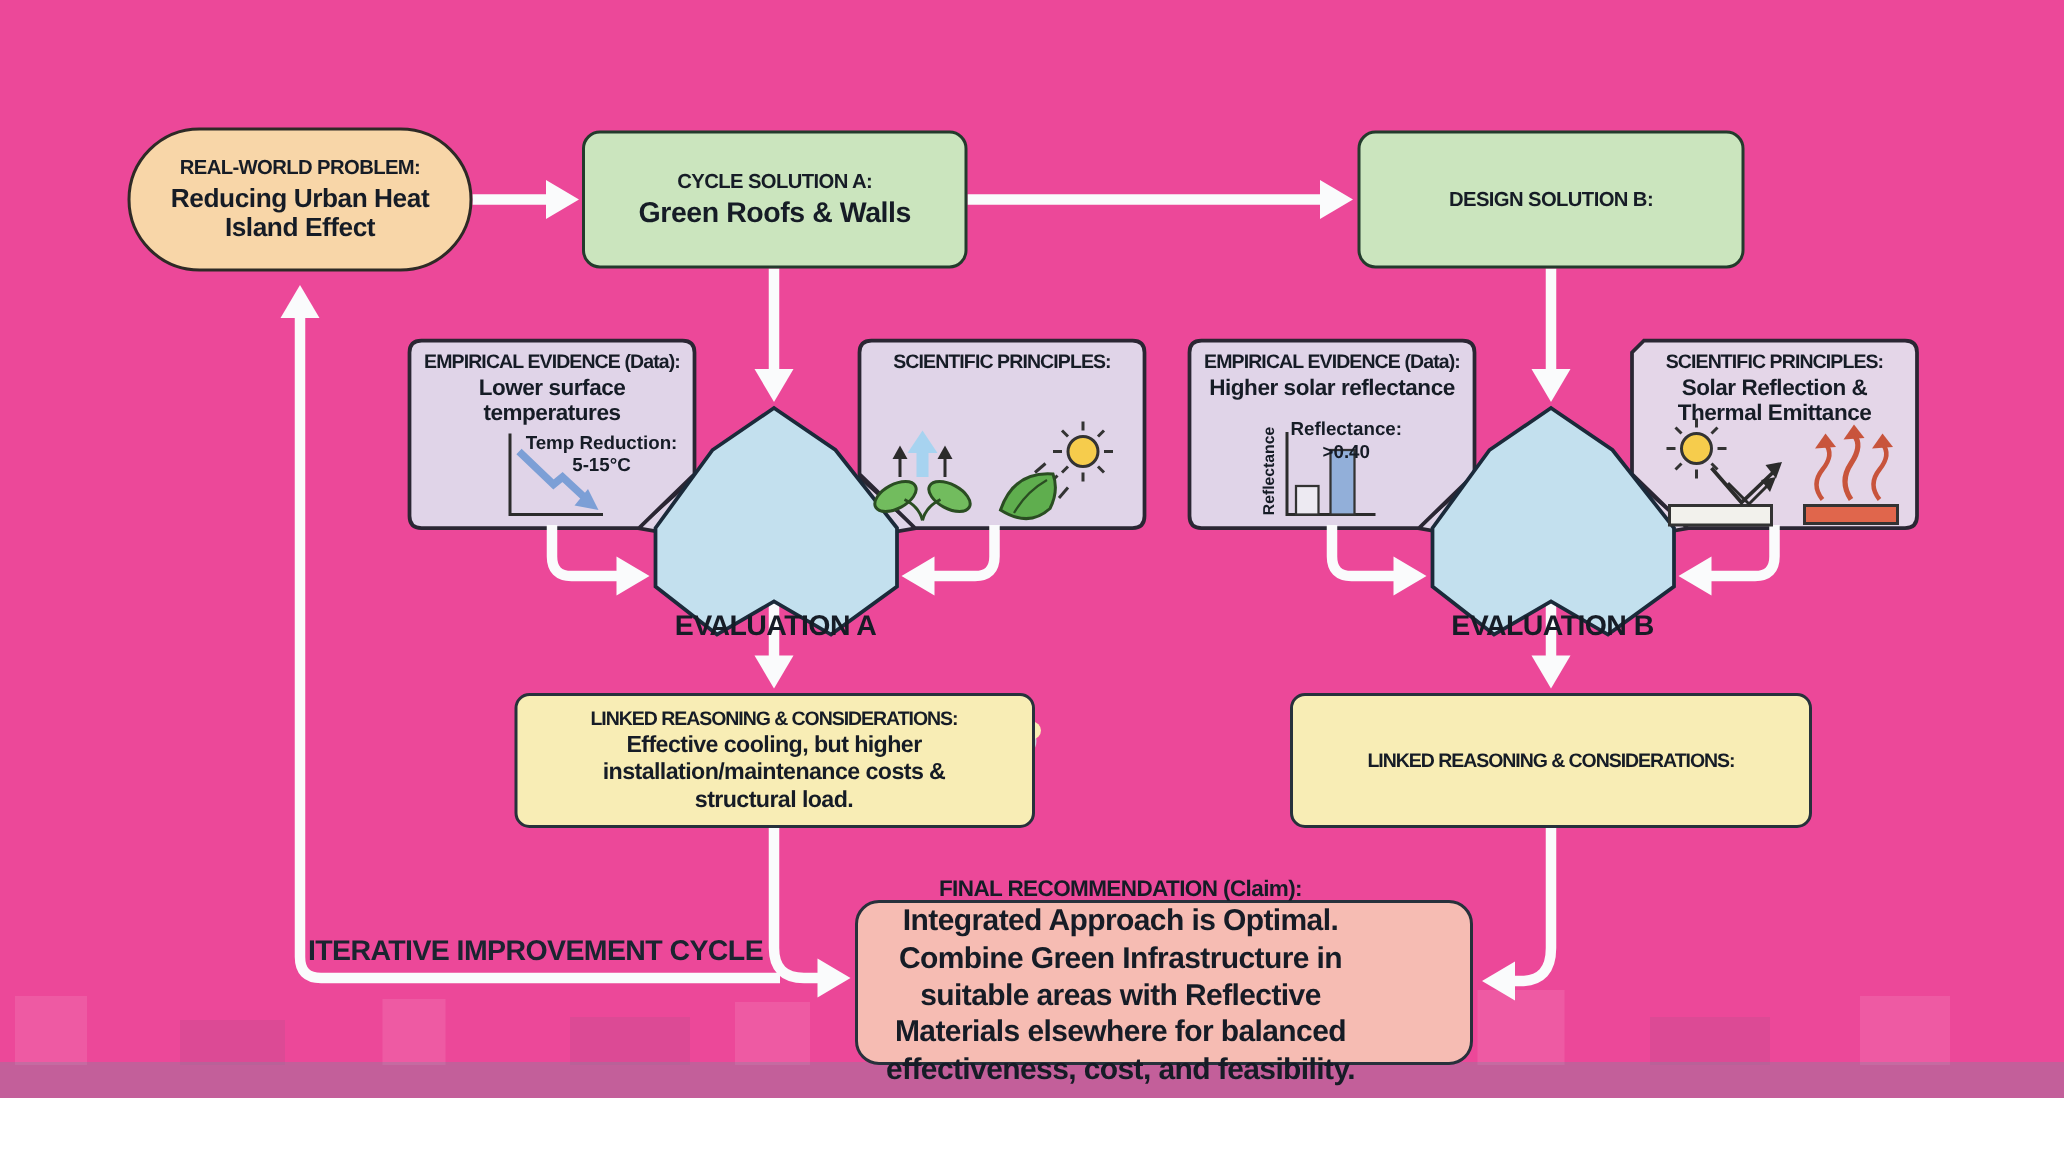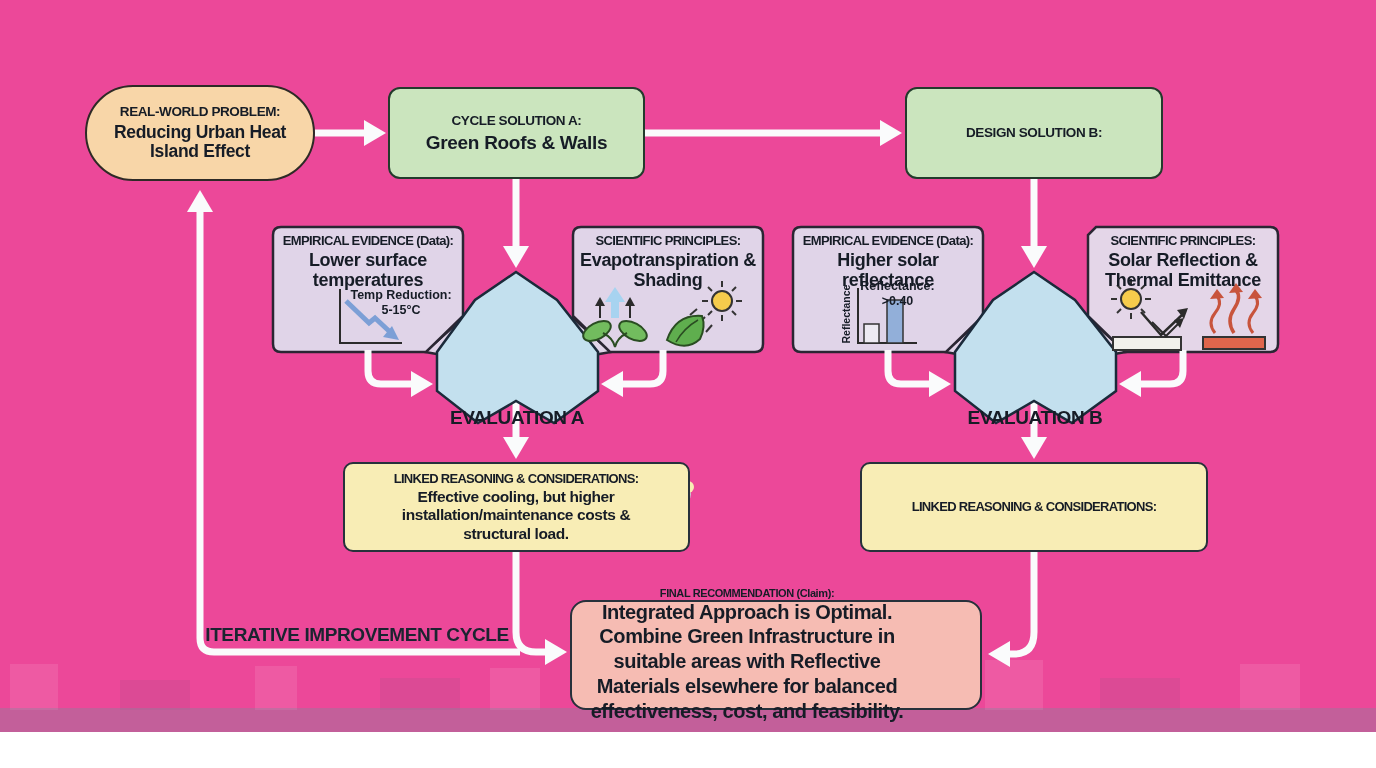--- a/index.html
+++ b/index.html
@@ -15,24 +15,24 @@
   .box-problem{background:#F8D6A8;border-radius:48px;border-color:#2E2A26;}
   .box-solution{background:#CBE5BE;border-radius:12px;border-color:#233B2C;}
   .box-reason{background:#F8EDB5;border-radius:10px;border-color:#27313B;}
   .box-final{background:#F6BCB3;border-radius:16px;border-color:#27313B;}
   .txt{display:flex;flex-direction:column;align-items:center;justify-content:center;
        text-align:center;font-weight:bold;}
   .kicker{font-size:13.5px;letter-spacing:-0.4px;line-height:1.25;}
   .title-lg{font-size:19px;letter-spacing:-0.3px;line-height:1.12;margin-top:2px;}
   .title-md{font-size:17.5px;letter-spacing:-0.3px;line-height:1.12;margin-top:2px;}
   .purple-kicker{font-size:13px;letter-spacing:-0.6px;line-height:1.2;}
-  .purple-title{font-size:18px;letter-spacing:-0.3px;line-height:1.15;margin-top:1px;}
+  .purple-title{font-size:15px;letter-spacing:-0.3px;line-height:1.15;margin-top:1px;}
   .reason-kicker{font-size:13px;letter-spacing:-0.7px;line-height:1.25;white-space:nowrap;}
   .reason-text{font-size:15.5px;letter-spacing:-0.4px;line-height:1.18;margin-top:1px;}
-  .final-kicker{font-size:11px;letter-spacing:-0.4px;}
+  .final-kicker{font-size:15px;letter-spacing:-0.4px;}
   .final-text{font-size:20px;letter-spacing:-0.4px;line-height:1.24;margin-top:1px;}
   .eval-label{font-size:19px;letter-spacing:-0.4px;white-space:nowrap;margin-top:44px;}
   .cycle-label{font-size:19px;letter-spacing:-0.4px;white-space:nowrap;color:#1B2430;}
   .chart-label{font-size:12.5px;line-height:1.2;font-weight:bold;text-align:center;}
   .axis-label{font-size:10.5px;font-weight:bold;transform:rotate(-90deg);transform-origin:center;}
   .skyline{position:absolute;bottom:0;left:0;width:1376px;height:70px;}
   .sky-strip{position:absolute;bottom:0;left:0;width:1376px;height:24px;background:rgba(120,140,158,0.35);}
   .bldg{position:absolute;background:rgba(255,255,255,0.10);}
   .bldg-d{position:absolute;background:rgba(80,100,120,0.10);}
 </style>
@@ -269,21 +269,20 @@
     <div class="purple-kicker">EMPIRICAL EVIDENCE (Data):</div>
     <div class="purple-title">Lower surface temperatures</div>
   </div>
   <div class="abs chart-label" style="left:346px;top:288px;width:110px;">
     <div>Temp Reduction:</div>
     <div>5-15°C</div>
   </div>
 
   <div class="abs txt" style="left:578px;top:233px;width:180px;height:62px;justify-content:flex-start;">
     <div class="purple-kicker">SCIENTIFIC PRINCIPLES:</div>
-    <div class="purple-title">Evapotranspiration &amp; Shading</div>
   </div>
 
   <div class="abs txt" style="left:798px;top:233px;width:180px;height:46px;justify-content:flex-start;">
     <div class="purple-kicker">EMPIRICAL EVIDENCE (Data):</div>
     <div class="purple-title">Higher solar reflectance</div>
   </div>
   <div class="abs chart-label" style="left:855px;top:279px;width:85px;">
     <div>Reflectance:</div>
     <div>&gt;0.40</div>
   </div>

